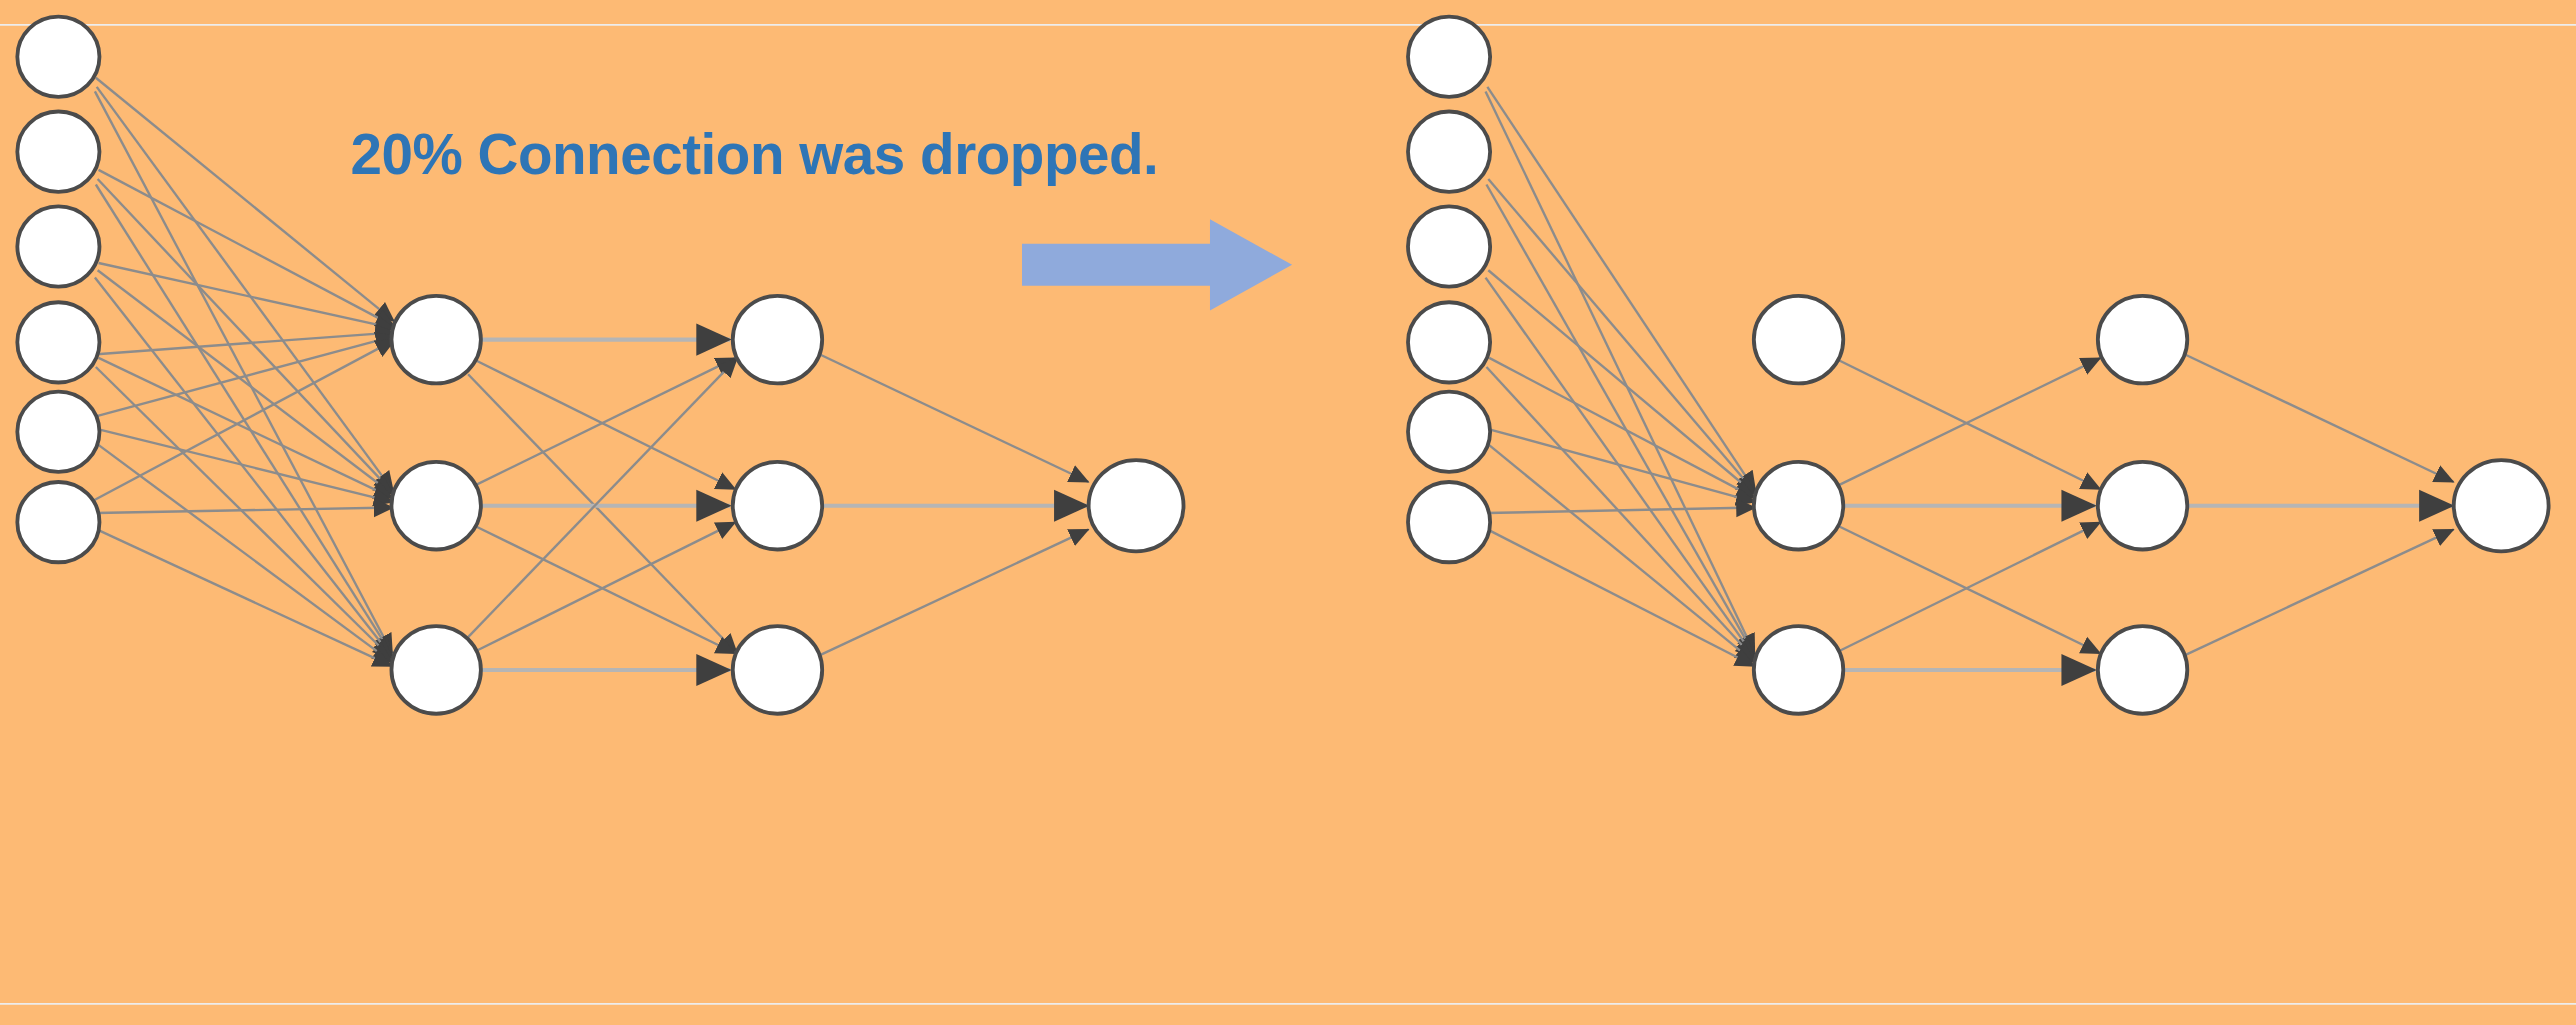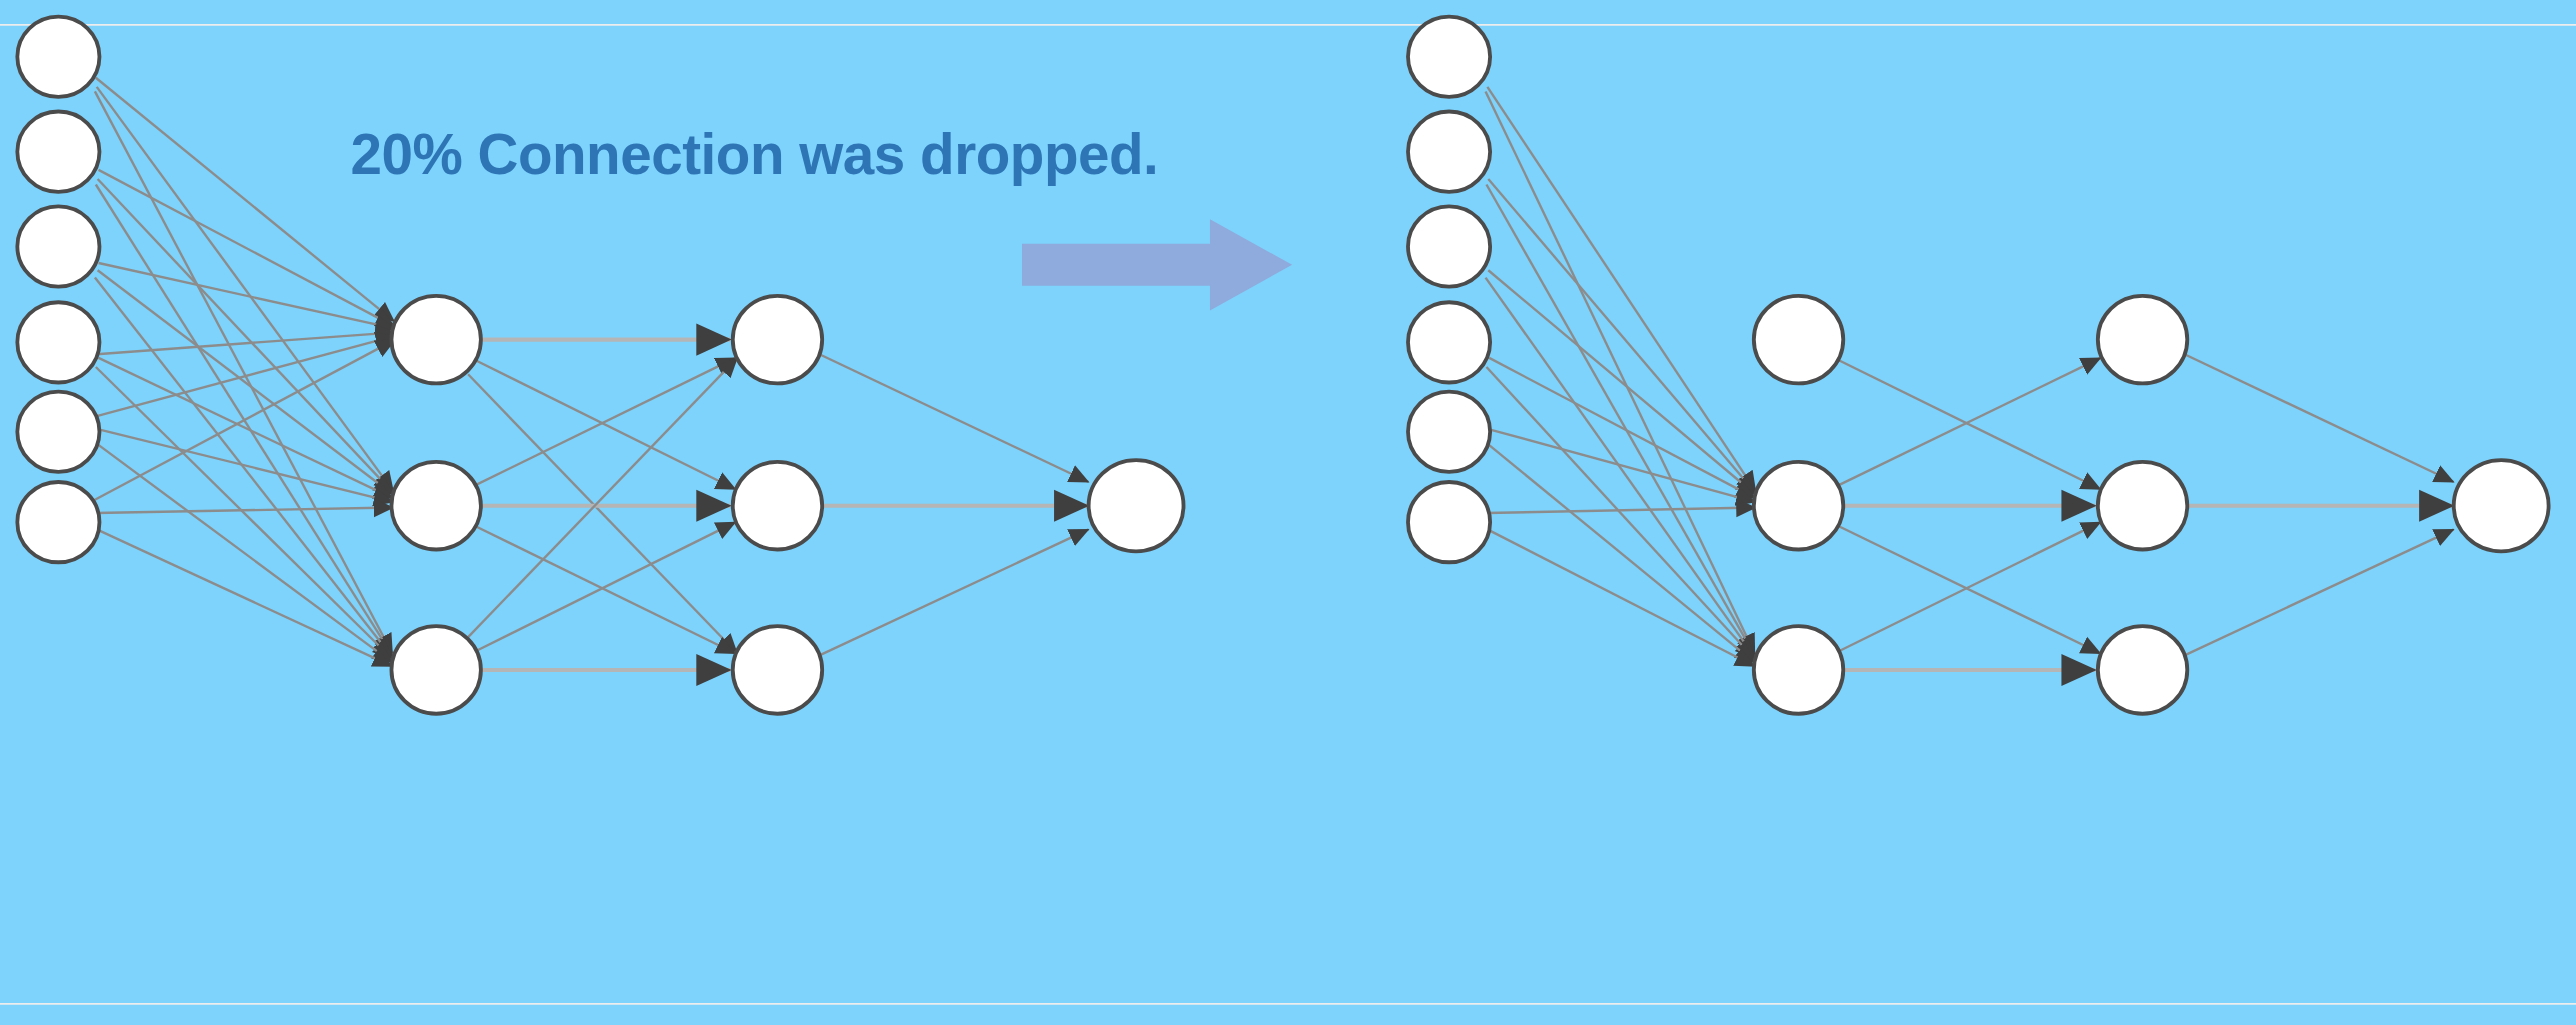--- a/index.html
+++ b/index.html
@@ -7,21 +7,21 @@
     padding: 0;
     background: #ffffff;
   }
   body {
     font-family: "Liberation Sans", sans-serif;
   }
   #stage {
     position: relative;
     width: 2576px;
     height: 1026px;
-    background: #7dd3fc;
+    background: #fdba74;
     overflow: hidden;
   }
   #diagram-svg {
     position: absolute;
     left: 0;
     top: 0;
     width: 2576px;
     height: 1026px;
     display: block;
   }

